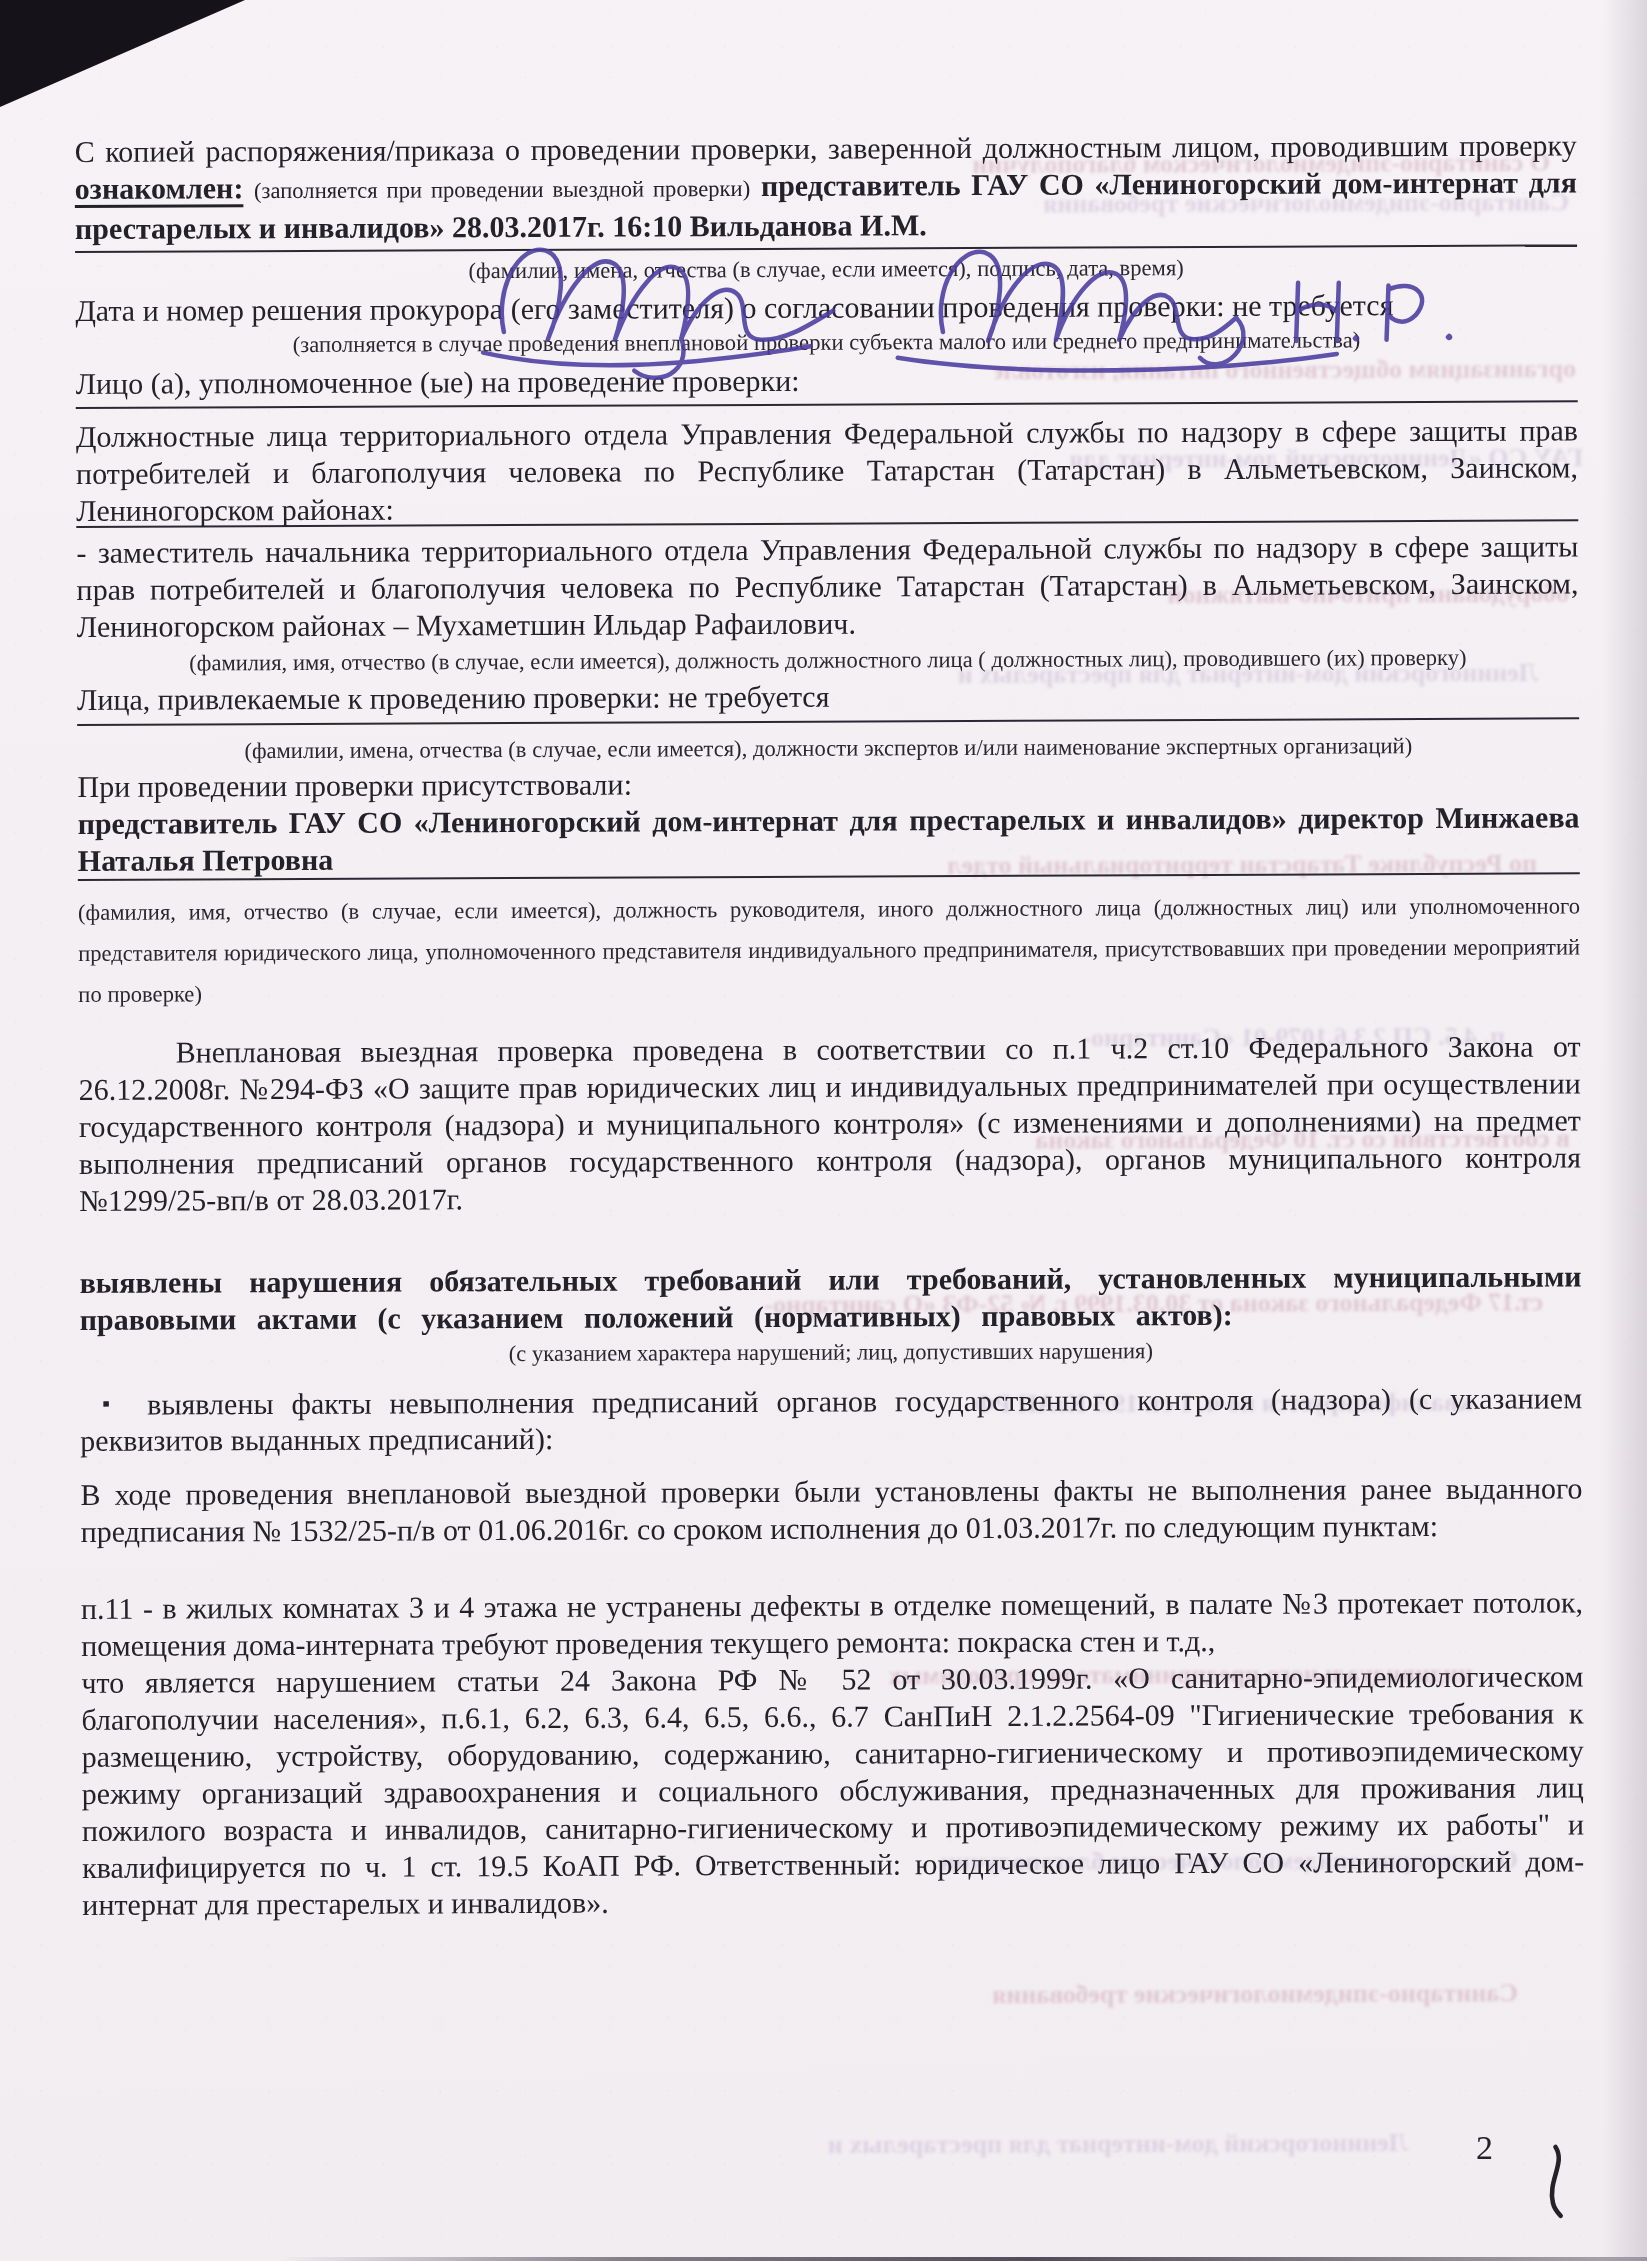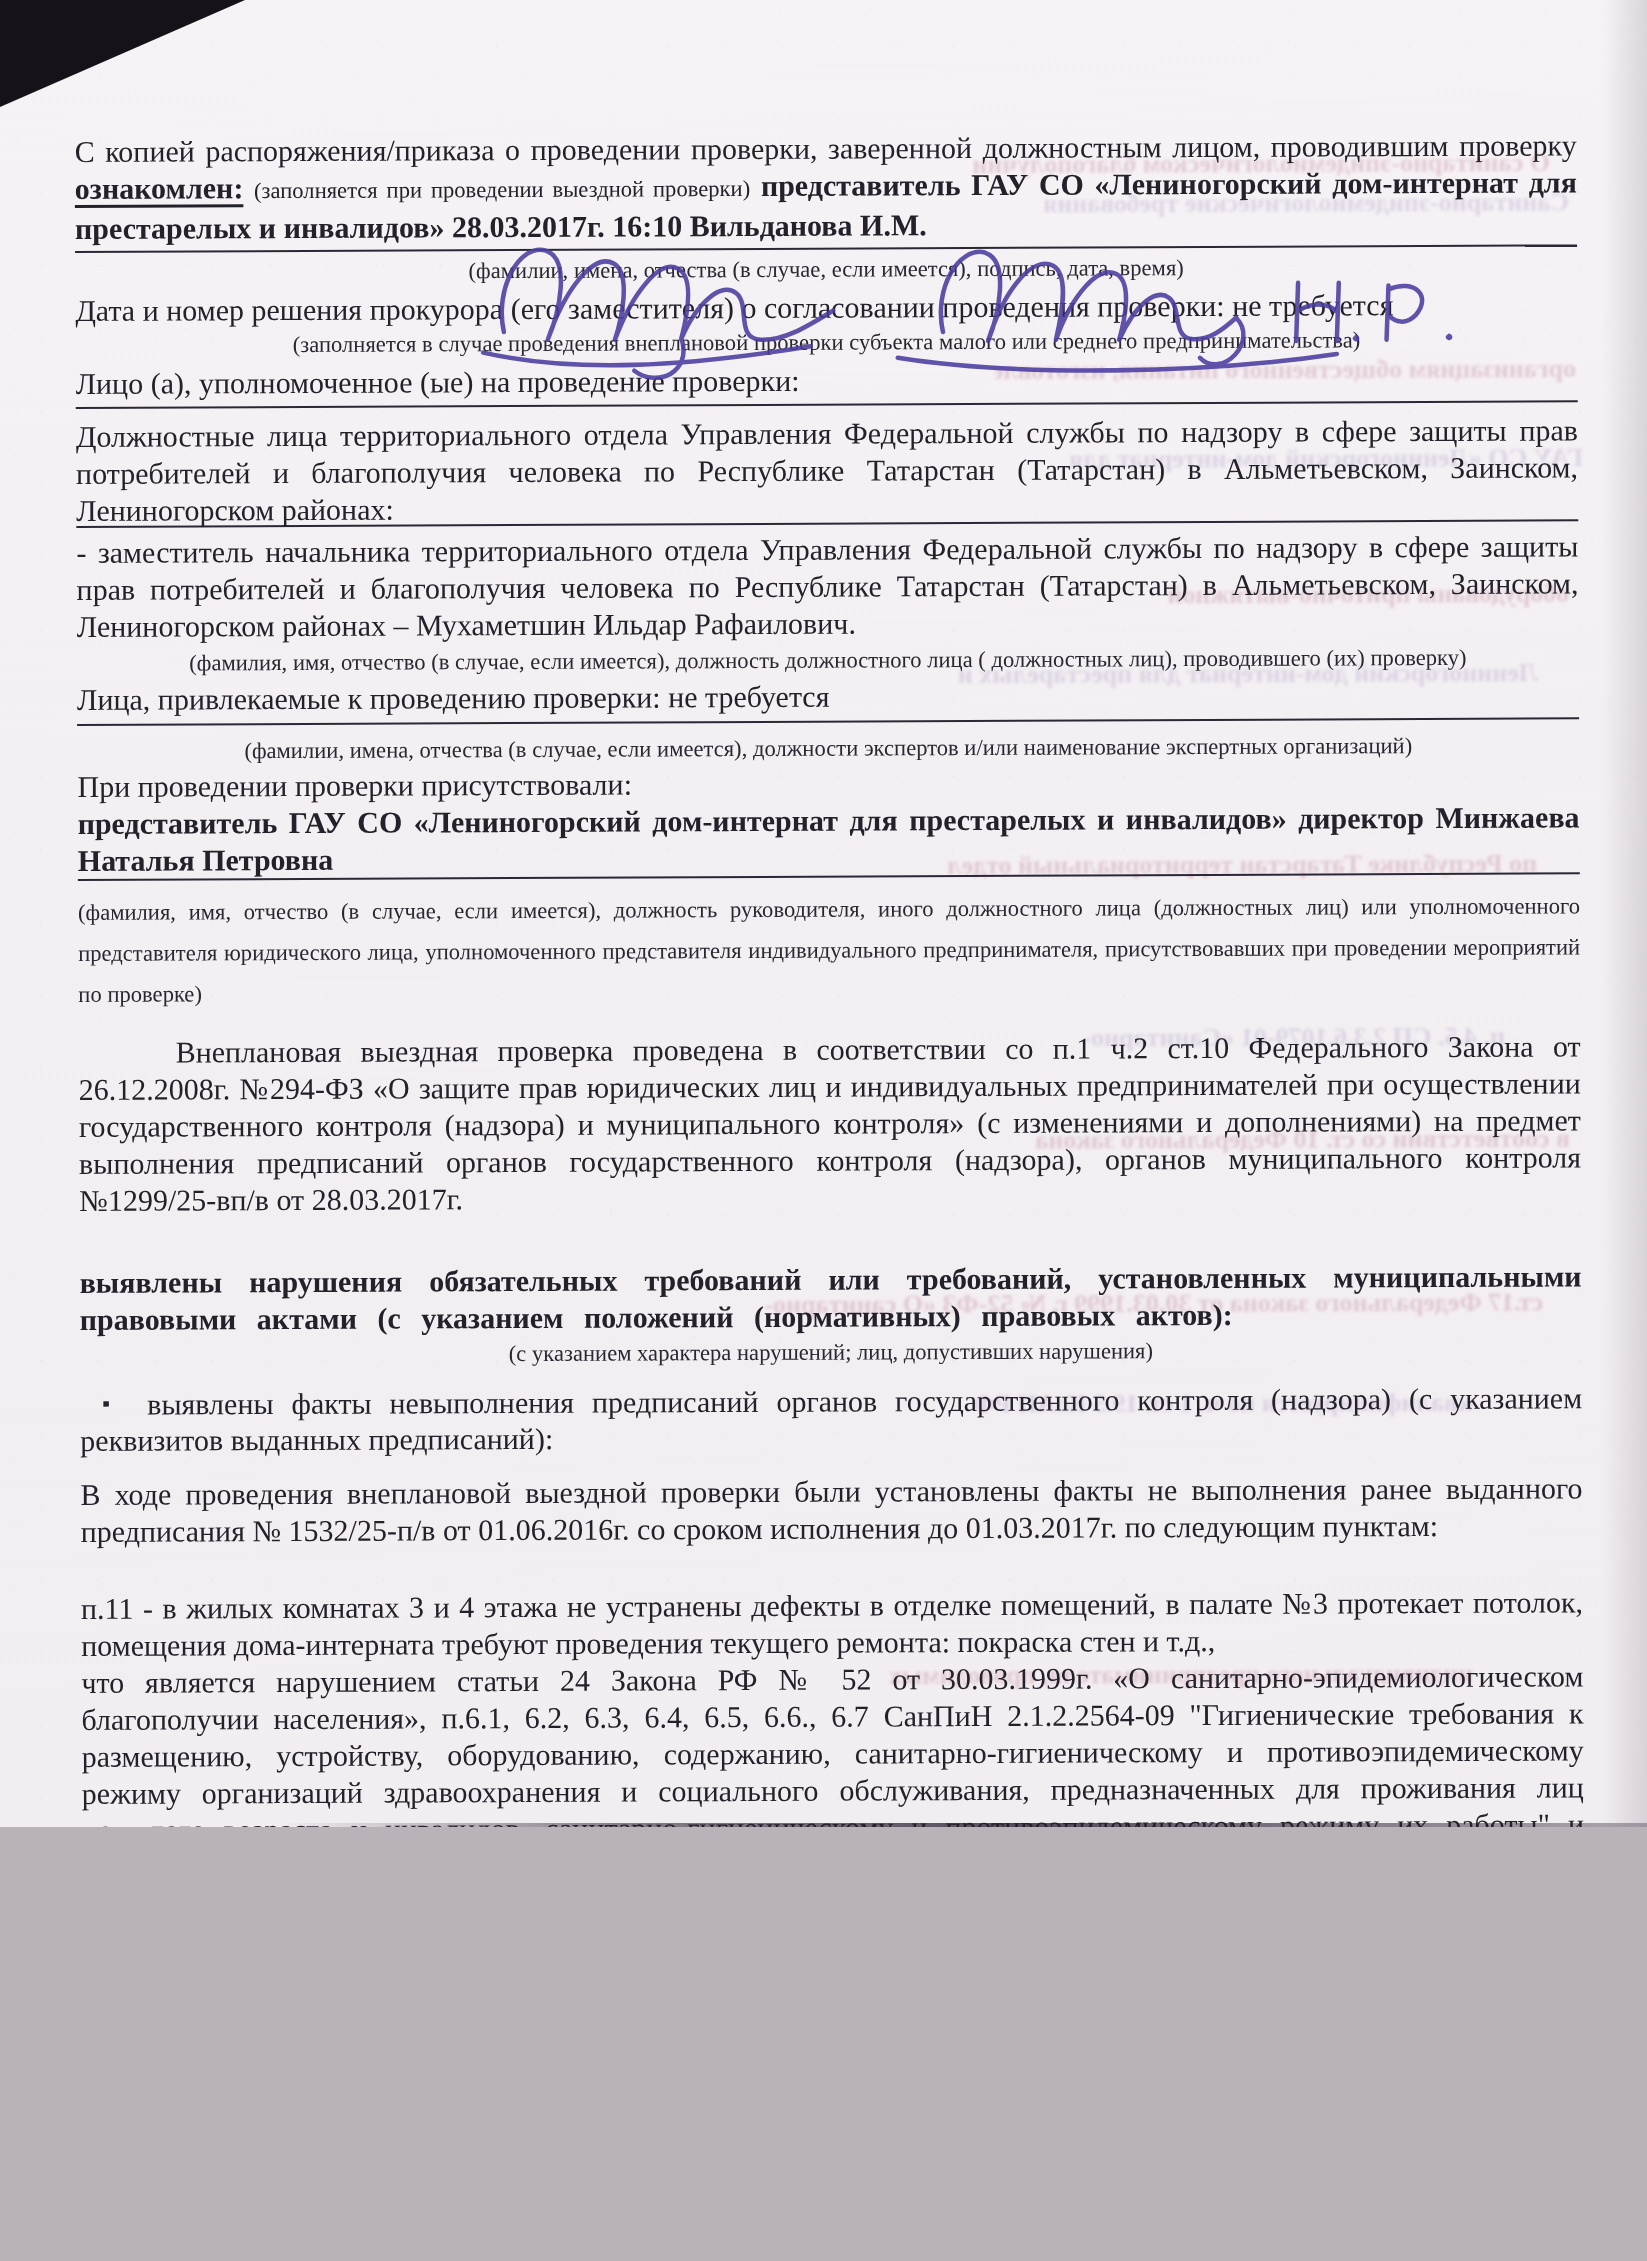--- a/index.html
+++ b/index.html
@@ -1,18 +1,18 @@
 <!DOCTYPE html>
 <html lang="ru" style="font-size:10.3px"><head>
 <meta charset="utf-8">
 <style>
   html,body{margin:0;padding:0;background:#b9b2b8;}
   .page{
     position:relative;
-    width:1647px;height:1827px;
+    width:1647px;height:2261px;
     background:
       radial-gradient(circle at 18% 22%, rgba(90,70,100,.03) 0.6px, transparent 1.3px),
       radial-gradient(circle at 72% 64%, rgba(90,70,100,.04) 0.6px, transparent 1.3px),
       linear-gradient(178deg,#f6f2f5 0%,#f3eff2 40%,#f2edf1 100%);
     background-size: 85px 63px, 57px 73px, 100% 100%;
     overflow:hidden;
     font-family:"Liberation Serif","DejaVu Serif",serif;
     color:#232129;
   }
   .corner-wedge{

